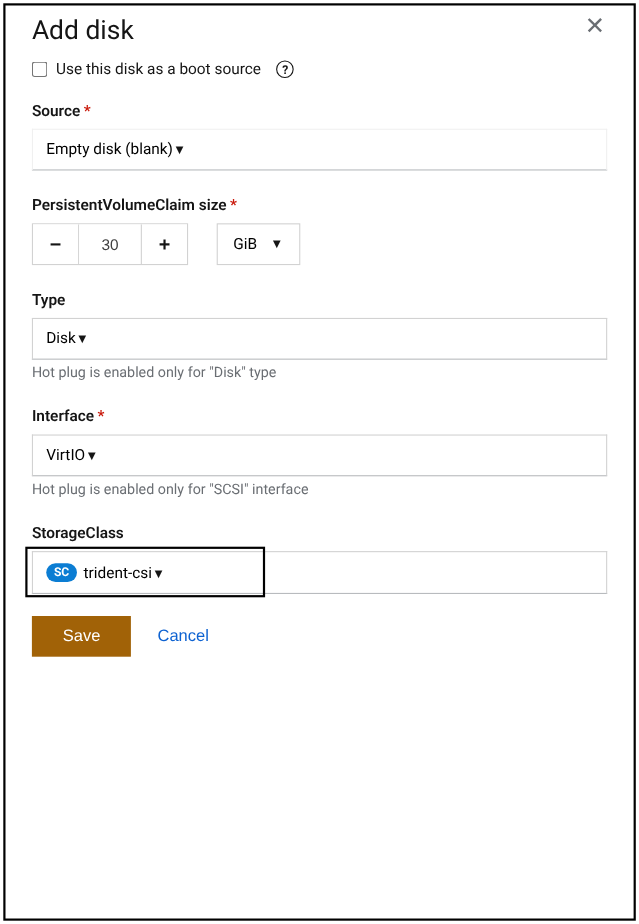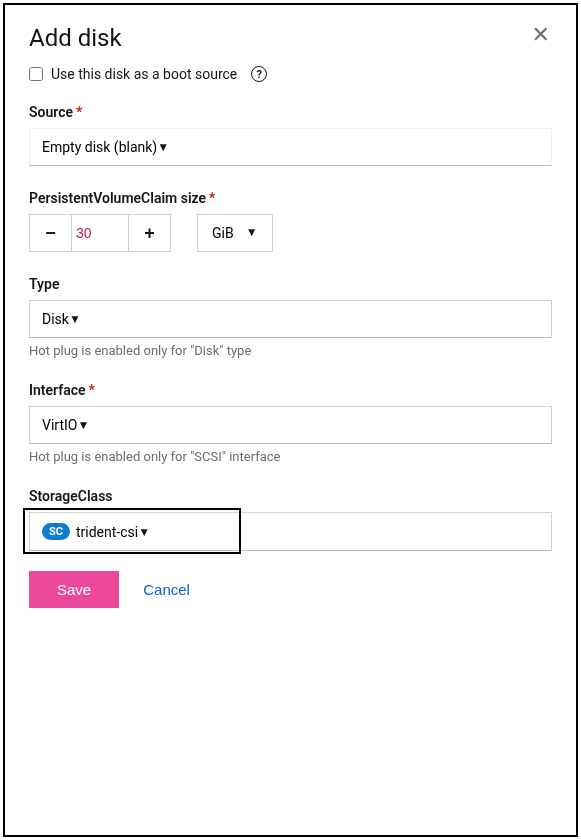--- a/index.html
+++ b/index.html
@@ -11,21 +11,21 @@
       font-family: -apple-system, BlinkMacSystemFont, "Segoe UI", Roboto, "Helvetica Neue", Arial, sans-serif;
       background: #fff;
       width: 581px;
       height: 840px;
       padding: 3px;
     }
     .modal {
       border: 2px solid #000;
       width: 100%;
       height: 100%;
-      padding: 19px 24px;
+      padding: 8px 24px;
       position: relative;
     }
     .modal-header {
       display: flex;
       justify-content: space-between;
       align-items: flex-start;
       margin-bottom: 14px;
     }
     .modal-title {
       font-size: 24px;
@@ -149,23 +149,24 @@
       display: flex;
       align-items: center;
       justify-content: center;
     }
     .stepper-btn:last-child {
       border-right: none;
       border-left: 1px solid #d2d2d2;
     }
     .stepper-value {
       width: 56px;
-      border: none;
-      font-size: 14px;
-      color: #be185d;
+      text-align: center;
+      border: none;
+      font-size: 14px;
+      color: #404040;
       padding: 10px 4px;
     }
     .unit-select {
       border: 1px solid #d2d2d2;
       padding: 10px 14px;
       font-size: 14px;
       display: flex;
       align-items: flex-start;
       gap: 12px;
       cursor: pointer;
@@ -201,21 +202,21 @@
       height: 46px;
       pointer-events: none;
     }
     .actions {
       display: flex;
       gap: 24px;
       align-items: center;
       margin-top: 20px;
     }
     .btn-primary {
-      background: #ec4899;
+      background: #a16207;
       color: #fff;
       border: none;
       padding: 10px 28px;
       font-size: 15px;
       cursor: pointer;
     }
     .btn-link {
       background: none;
       border: none;
       color: #0d62d1;

